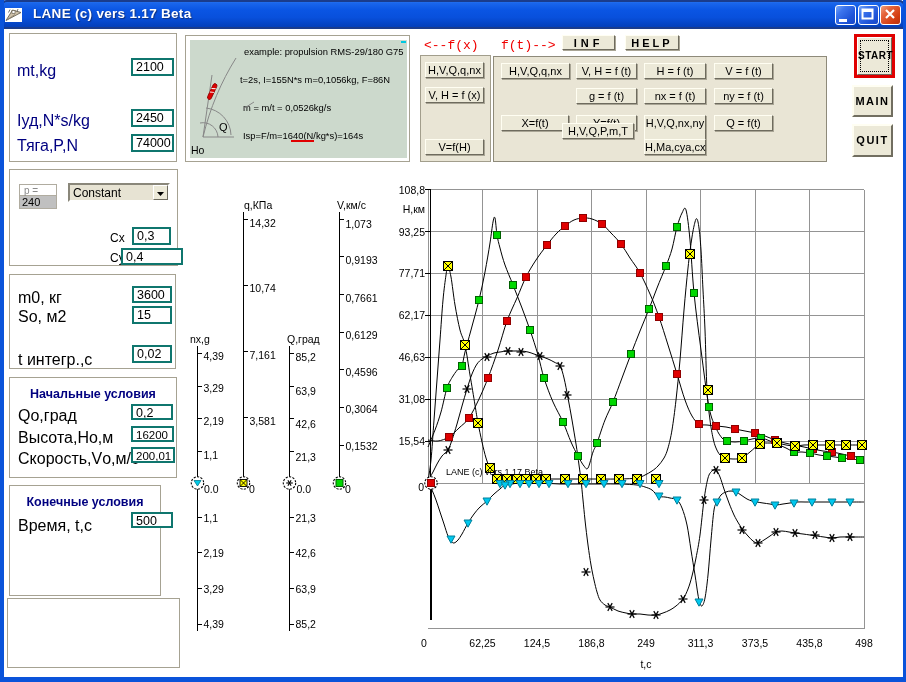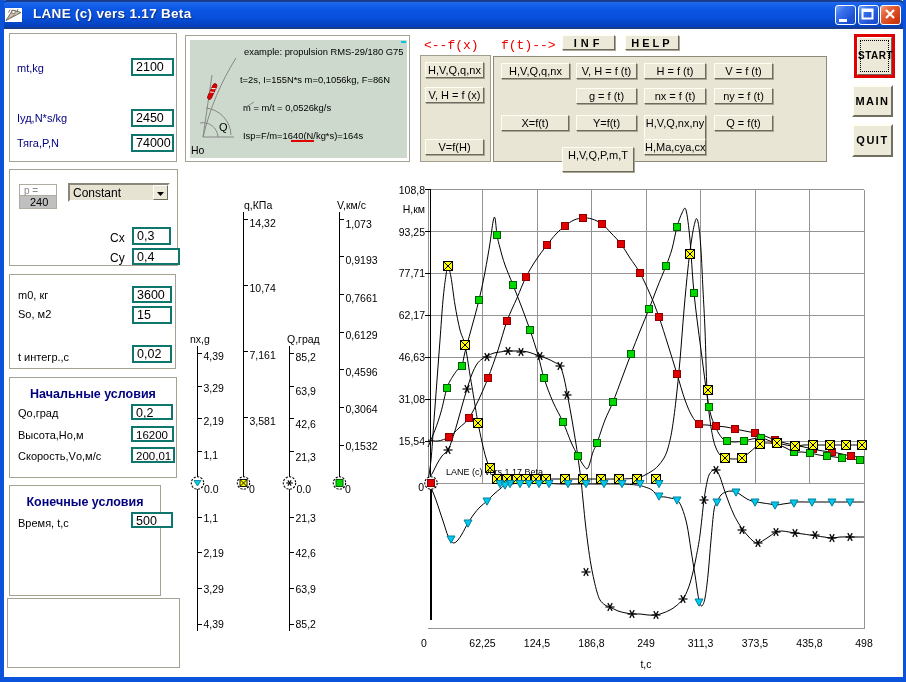--- a/index.html
+++ b/index.html
@@ -9,21 +9,21 @@
 #frame { left:0; top:0; width:906px; height:682px; border-left:4px solid #0a53da; border-right:3px solid #0a53da; border-bottom:5px solid #0a53da; z-index:50; pointer-events:none; }
 #titlebar { left:0; top:0; width:906px; height:29px; z-index:40; border-radius:7px 7px 0 0; box-shadow:0 0 0 2px #1a3c8c inset;
   background:linear-gradient(180deg,#0c59e8 0%,#2d7df2 4%,#1a66ec 10%,#0a55e3 35%,#0850dc 60%,#0443c2 85%,#033eb8 96%,#0d4fc0 100%); }
 #title { left:33px; top:6px; z-index:45; color:#fff; font-size:13.5px; font-weight:bold; text-shadow:1px 1px 1px #10317e; letter-spacing:0.3px; }
 .wbtn { top:5px; width:21px; height:20px; border:1px solid #fff; border-radius:3px; color:#fff; z-index:41; }
 .wbtn.blu { background:linear-gradient(135deg,#7aa8f8 0%,#3d75ee 28%,#1e53d8 70%,#1a49c8 100%); }
 .wbtn.red { background:linear-gradient(135deg,#f0a080 0%,#e5653c 30%,#d23b10 75%,#b83210 100%); }
 
 .panel { background:#fff; border:1px solid #a6a292; z-index:5; }
 .panel .in { position:absolute; left:0; top:0; right:0; bottom:0; border:1px solid #fff; }
-.lbl { position:absolute; font-size:11px; color:#000; white-space:nowrap; }
+.lbl { position:absolute; font-size:16px; color:#000; white-space:nowrap; }
 .nav { color:#000080; }
 .inp { position:absolute; border:2px solid #0f766e; background:#fff; font-size:12.5px; line-height:1.1; padding-left:3px; padding-top:1px; overflow:hidden; white-space:nowrap; }
 .hdr { position:absolute; font-size:12.5px; font-weight:bold; color:#000080; width:100%; text-align:center; }
 
 .btn { position:absolute; background:#ece9d8; border-top:1px solid #fffef2; border-left:1px solid #fffef2; border-right:1px solid #6e6b5e; border-bottom:1px solid #6e6b5e; box-shadow:1px 1px 0 #a9a595; font-size:11px; color:#000; text-align:center; white-space:nowrap; z-index:10; font-family:"Liberation Sans",sans-serif; }
 .bigbtn { position:absolute; background:#ece9d8; border-top:2px solid #fffef2; border-left:2px solid #fffef2; border-right:2px solid #716e60; border-bottom:2px solid #716e60; font-size:11px; font-weight:bold; letter-spacing:1.5px; color:#000; text-align:center; z-index:10; }
 .red-lbl { position:absolute; color:#f00000; font-family:"Liberation Mono",monospace; font-weight:normal; font-size:13px; letter-spacing:0; z-index:10; white-space:nowrap; }
 .beige { position:absolute; background:#e9e5d5; border:1px solid #a29e8c; z-index:5; }
 </style></head>
 <body>
@@ -52,31 +52,31 @@
 <div class="lbl nav" style="left:7px;top:28px">mt,kg</div>
 <div class="inp" style="left:121px;top:24px;width:43px;height:18px">2100</div>
 <div class="lbl nav" style="left:7px;top:78px">Iуд,N*s/kg</div>
 <div class="inp" style="left:121px;top:75px;width:43px;height:18px">2450</div>
 <div class="lbl nav" style="left:7px;top:103px">Тяга,P,N</div>
 <div class="inp" style="left:121px;top:100px;width:43px;height:18px">74000</div>
 </div>
 <div class="panel abs" style="left:9px;top:169px;width:169px;height:97px">
     <div class="in"></div>
 <div class="abs" style="left:9px;top:14px;width:38px;height:12px;background:#fff;border:1px solid #b0aca0;color:#8a8a8a;font-size:10px;padding-left:4px">p =</div>
-<div class="abs" style="left:9px;top:26px;width:38px;height:13px;background:#c0c0c0;border:1px solid #b0aca0;border-top:none;color:#000;font-size:11px;padding-left:10px;line-height:12px">240</div>
+<div class="abs" style="left:9px;top:26px;width:38px;height:13px;background:#c0c0c0;border:1px solid #b0aca0;border-top:none;color:#000;font-size:11px;padding-left:2px;line-height:12px">240</div>
 <div class="abs" style="left:58px;top:13px;width:102px;height:19px;background:#e7e3d3;border-top:2px solid #8a877a;border-left:2px solid #8a877a;border-right:2px solid #fff;border-bottom:2px solid #fff;">
 <div class="abs" style="left:3px;top:1px;font-size:12px">Constant</div>
 <div class="abs" style="right:0px;top:0px;width:15px;height:15px;background:#ece9d8;border-top:1px solid #fff;border-left:1px solid #fff;border-right:1px solid #6e6b5e;border-bottom:1px solid #6e6b5e"><svg width="13" height="13">
           <path d="M3,5 L10,5 L6.5,9 Z" fill="#000"></path>
         </svg></div>
 </div>
 <div class="lbl" style="left:100px;top:61px;font-size:12px">Cx</div>
 <div class="inp" style="left:122px;top:57px;width:39px;height:18px">0,3</div>
 <div class="lbl" style="left:100px;top:81px;font-size:12px">Cy</div>
-<div class="inp" style="left:122px;top:78px;width:48px;height:17px">0,4</div>
+<div class="inp" style="left:111px;top:78px;width:62px;height:17px">0,4</div>
 </div>
 <div class="panel abs" style="left:9px;top:274px;width:167px;height:95px">
     <div class="in"></div>
 <div class="lbl" style="left:8px;top:14px">m0, кг</div>
 <div class="inp" style="left:122px;top:11px;width:40px;height:17px">3600</div>
 <div class="lbl" style="left:8px;top:33px">So, м2</div>
 <div class="inp" style="left:122px;top:31px;width:40px;height:18px">15</div>
 <div class="lbl" style="left:8px;top:76px">t интегр.,с</div>
 <div class="inp" style="left:122px;top:70px;width:40px;height:18px">0,02</div>
 </div>
@@ -141,21 +141,21 @@
 <div class="btn" style="left:576px;top:63px;width:61px;height:16px;line-height:15px">V, H = f (t)</div>
 <div class="btn" style="left:644px;top:63px;width:62px;height:16px;line-height:15px">H = f (t)</div>
 <div class="btn" style="left:714px;top:63px;width:59px;height:16px;line-height:15px">V = f (t)</div>
 <div class="btn" style="left:576px;top:88px;width:61px;height:16px;line-height:15px">g = f (t)</div>
 <div class="btn" style="left:644px;top:88px;width:62px;height:16px;line-height:15px">nx = f (t)</div>
 <div class="btn" style="left:714px;top:88px;width:59px;height:16px;line-height:15px">ny = f (t)</div>
 <div class="btn" style="left:501px;top:115px;width:68px;height:16px;line-height:15px">X=f(t)</div>
 <div class="btn" style="left:576px;top:115px;width:61px;height:16px;line-height:15px">Y=f(t)</div>
 <div class="btn" style="left:644px;top:115px;width:62px;height:32px;line-height:15px">H,V,Q,nx,ny</div>
 <div class="btn" style="left:714px;top:115px;width:59px;height:16px;line-height:15px">Q = f(t)</div>
-<div class="btn" style="left:562px;top:147px;width:72px;height:25px;line-height:15px">H,V,Q,P,m,T</div>
+<div class="btn" style="left:562px;top:123px;width:72px;height:16px;line-height:15px">H,V,Q,P,m,T</div>
 <div class="btn" style="left:644px;top:139px;width:62px;height:16px;line-height:15px">H,Ma,cya,cx</div>
 <div class="abs" style="left:854px;top:34px;width:41px;height:44px;background:#e00000;z-index:10">
 <div class="abs" style="left:3px;top:3px;width:35px;height:38px;background:#ece9d8;border-top:1px solid #fff;border-left:1px solid #fff;border-right:1px solid #6e6b5e;border-bottom:1px solid #6e6b5e">
 <div class="abs" style="left:2px;top:2px;width:29px;height:32px;border:1px dotted #000"></div>
 <div class="abs" style="left:0;top:12px;width:100%;text-align:center;font-size:10px;font-weight:bold;letter-spacing:0.5px">START</div>
 </div>
   </div>
 <div class="bigbtn" style="left:852px;top:85px;width:41px;height:32px;line-height:28px">MAIN</div>
 <div class="bigbtn" style="left:852px;top:124px;width:41px;height:33px;line-height:29px">QUIT</div>
 <svg class="abs" style="left:0;top:0;z-index:4" width="906" height="682" viewBox="0 0 906 682" font-family="Liberation Sans,sans-serif">

